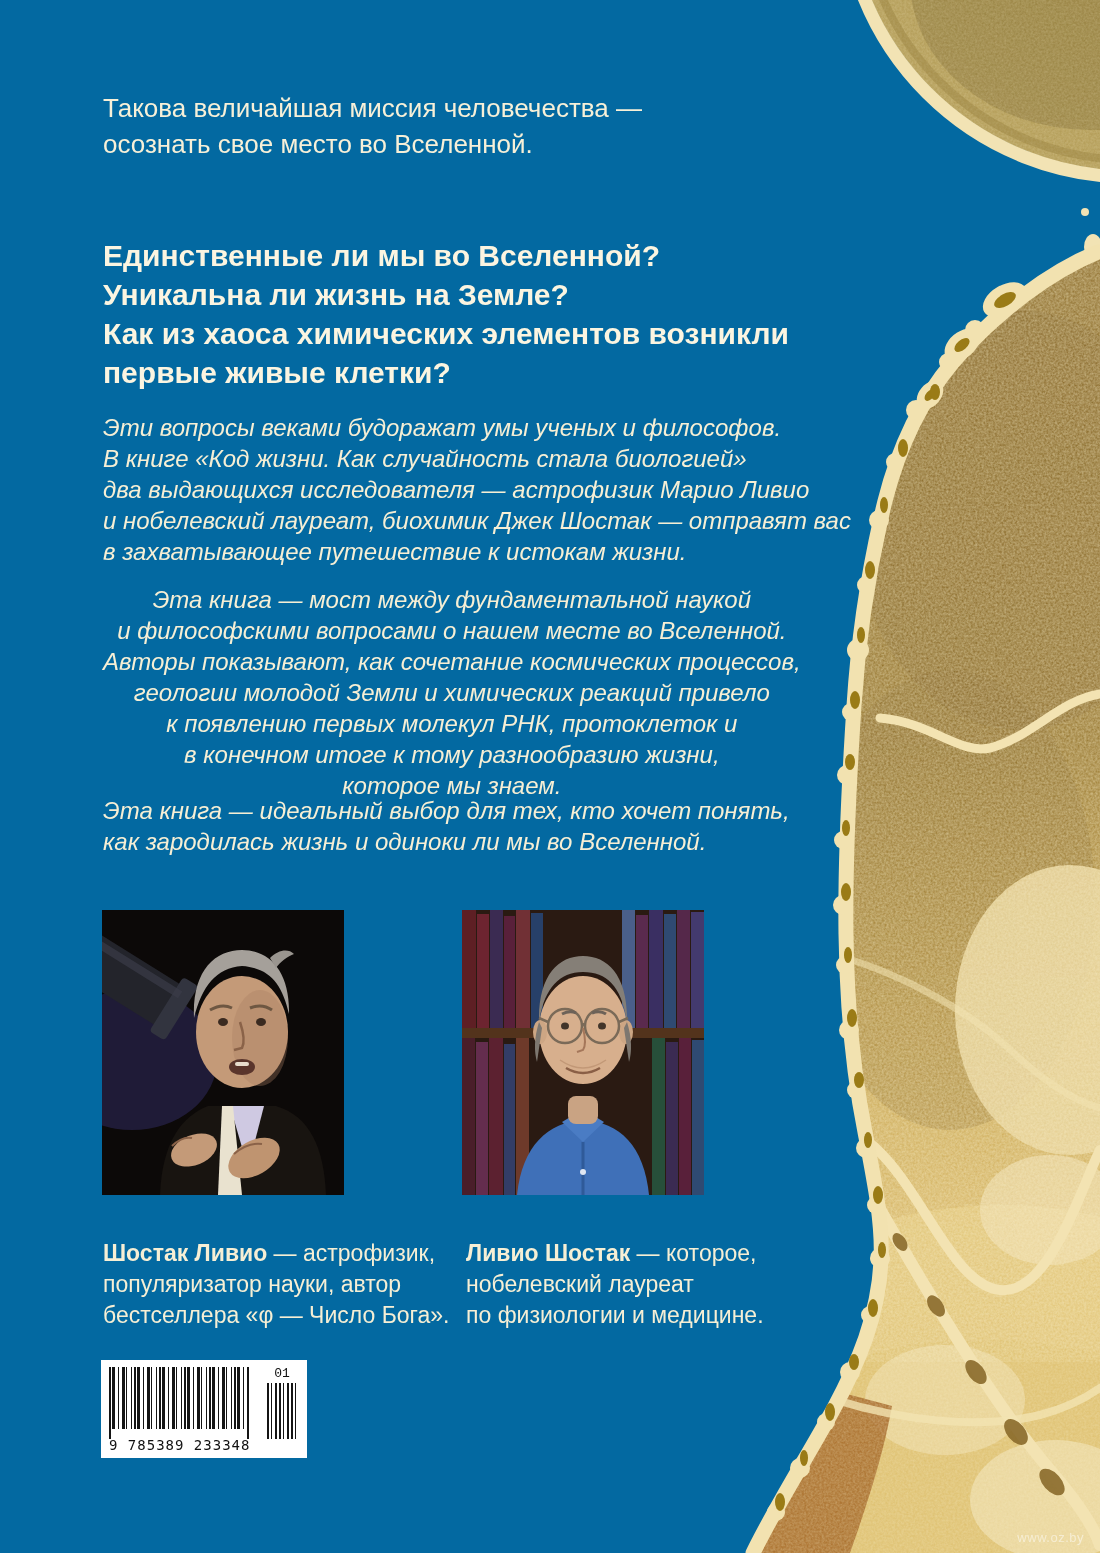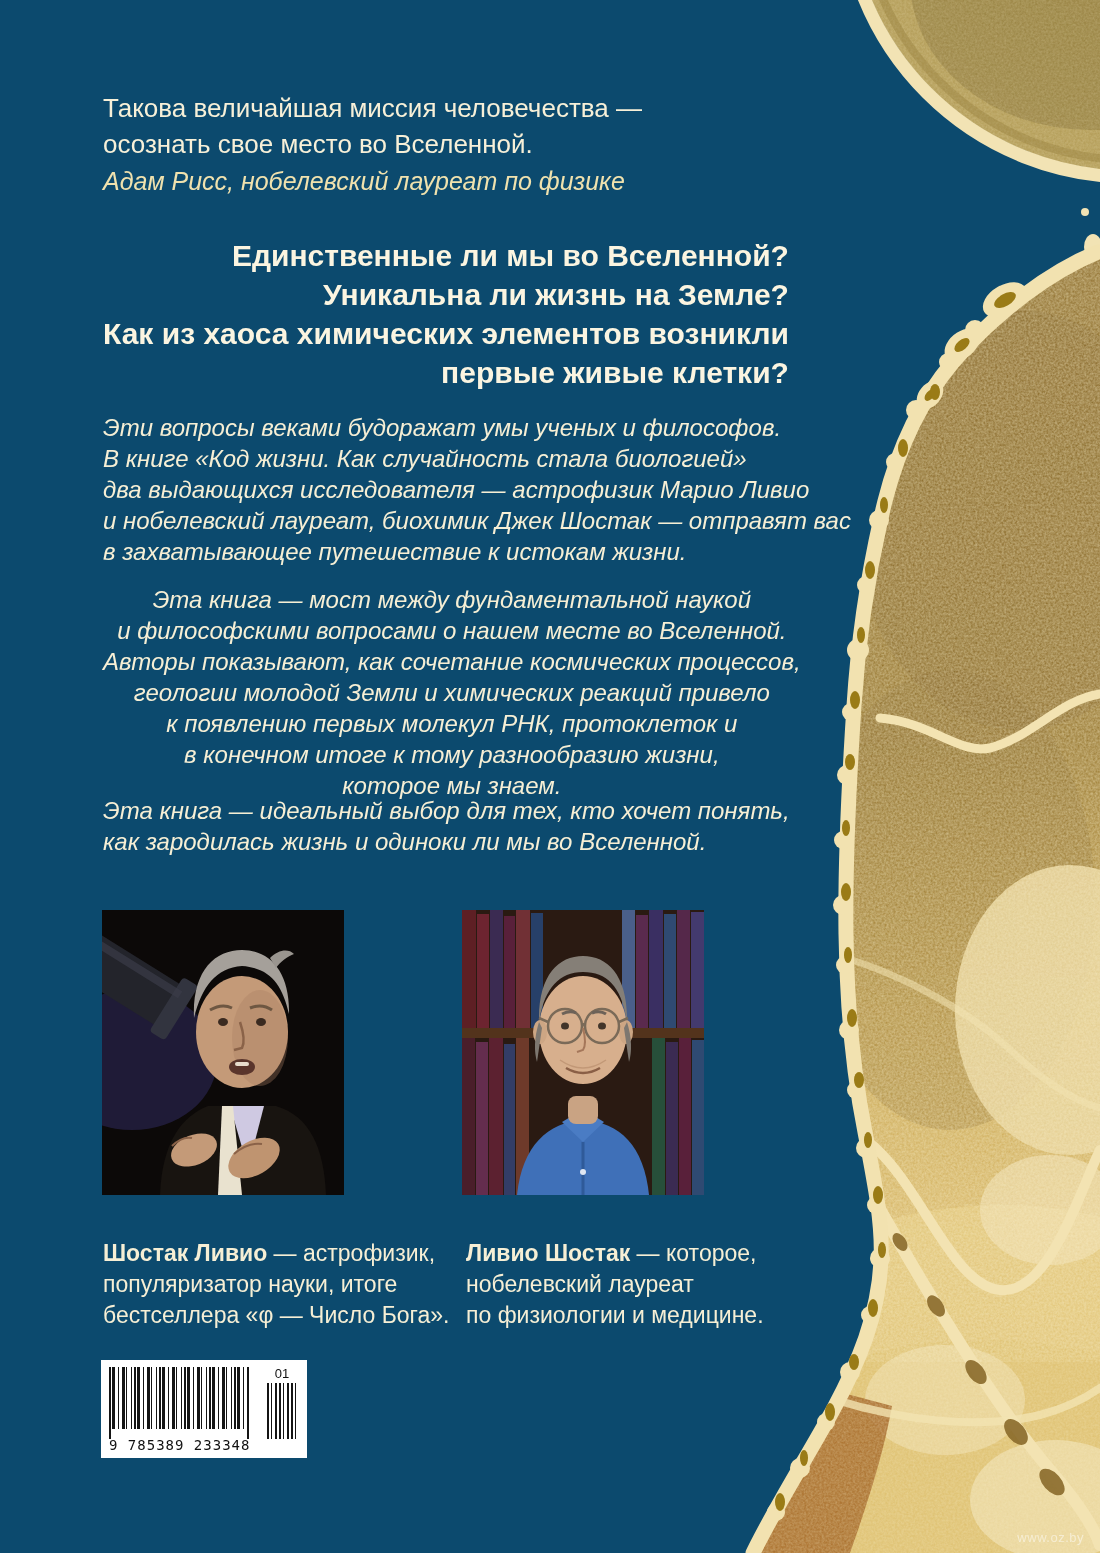--- a/index.html
+++ b/index.html
@@ -1,26 +1,26 @@
 <!DOCTYPE html>
 <html><head>
 <meta charset="utf-8">
 <style>
   html,body{margin:0;padding:0;background:#4a3c0e;}
   .cover{
     position:relative;width:1100px;height:1553px;overflow:hidden;
-    background:#0c4a6e;
+    background:#0369a1;
     font-family:"Liberation Sans", sans-serif;
     color:#f6efd5;
   }
   .art{position:absolute;inset:0;width:1100px;height:1553px;z-index:0;pointer-events:none;}
   .txt{position:absolute;left:103px;white-space:pre-line;z-index:2;}
   .quote{top:90px;font-size:26px;line-height:36px;color:#f7f0d8;}
   .attribution{top:167px;font-size:25px;font-style:italic;color:#f0e2ae;}
-  .heading{top:236px;font-size:30px;line-height:39px;font-weight:bold;color:#fbf5e1;text-align:right;}
+  .heading{top:236px;font-size:30px;line-height:39px;font-weight:bold;color:#fbf5e1;}
   .para{font-size:24px;line-height:31px;color:#f6efd5;font-style:italic;}
   .p1{top:412px;}
   .p2{top:584px;text-align:center;}
   .p3{top:795px;}
   .photo{position:absolute;top:910px;width:242px;height:285px;z-index:2;overflow:hidden;}
   .photo-mario{left:102px;}
   .photo-jack{left:462px;}
   .photo svg{display:block;width:100%;height:100%;}
   .caption{top:1238px;font-size:23px;line-height:31px;}
   .cap-mario{left:103px;}
@@ -44,21 +44,21 @@
     content:"";position:absolute;top:0;width:2px;height:72px;background:#141414;
   }
   .bc-bars:before{left:0;}
   .bc-bars:after{right:0;}
   .bc-digits{
     position:absolute;left:0;bottom:0;width:140px;
     font-family:"DejaVu Sans Mono", monospace;font-size:14px;color:#111;
     letter-spacing:1px;white-space:nowrap;
   }
   .bc-addon{margin-left:8px;display:flex;flex-direction:column;align-items:center;width:36px;}
-  .bc-addon-num{font-family:Liberation Sans, sans-serif;font-size:13px;color:#111;line-height:14px;}
+  .bc-addon-num{font-family:Liberation Mono, monospace;font-size:13px;color:#111;line-height:14px;}
   .bc-addon-bars{
     margin-top:2px;width:30px;height:56px;
     background:repeating-linear-gradient(90deg,
       #141414 0 2px,#fff 2px 4px,#141414 4px 5px,#fff 5px 8px,#141414 8px 10px,#fff 10px 12px);
   }
   .watermark{
     position:absolute;right:16px;bottom:8px;z-index:3;
     font-size:13px;color:rgba(255,255,255,0.5);letter-spacing:.5px;
   }
 </style>
@@ -188,21 +188,20 @@
         <ellipse cx="854" cy="1362" rx="5" ry="8"></ellipse>
           <ellipse cx="830" cy="1412" rx="5" ry="9"></ellipse>
         <ellipse cx="804" cy="1458" rx="4" ry="8"></ellipse>
           <ellipse cx="780" cy="1502" rx="5" ry="9"></ellipse>
       </g>
     </g>
   </svg>
 
   <div class="txt quote">Такова величайшая миссия человечества —
 осознать свое место во Вселенной.</div>
-  <div class="txt attribution">Адам Рисс, нобелевский лауреат по физике</div>
 
   <div class="txt heading">Единственные ли мы во Вселенной?
 Уникальна ли жизнь на Земле?
 Как из хаоса химических элементов возникли
 первые живые клетки?</div>
 
   <div class="txt para p1">Эти вопросы веками будоражат умы ученых и философов.
 В книге «Код жизни. Как случайность стала биологией»
 два выдающихся исследователя — астрофизик Марио Ливио
 и нобелевский лауреат, биохимик Джек Шостак — отправят вас
@@ -290,21 +289,21 @@
       <ellipse cx="103" cy="116" rx="4" ry="3.5" fill="#42352a"></ellipse>
       <ellipse cx="140" cy="116" rx="4" ry="3.5" fill="#42352a"></ellipse>
       <path d="M100,104 q8,-4 14,-1 M130,103 q8,-3 14,1" stroke="#6d6258" stroke-width="3" fill="none"></path>
       <path d="M121,118 q4,16 0,22 l-6,2" stroke="#a5775a" stroke-width="2" fill="none"></path>
       <path d="M104,158 Q121,168 138,158" stroke="#8a5f46" stroke-width="2.5" fill="none"></path>
       <path d="M98,150 q23,16 46,0" stroke="#b98f6e" stroke-width="1.5" fill="none" opacity="0.7"></path>
     </svg>
   </div>
 
   <div class="txt caption cap-mario"><b>Шостак Ливио</b><span> — астрофизик,
-популяризатор науки, итоге
+популяризатор науки, автор
 бестселлера «φ — Число Бога».</span></div>
   <div class="txt caption cap-jack"><b>Ливио Шостак</b><span> — которое,
 нобелевский лауреат
 по физиологии и медицине.</span></div>
 
   <div class="barcode">
     <div class="bc-main">
       <div class="bc-bars"></div>
       <div class="bc-digits">9 785389 233348</div>
     </div>

